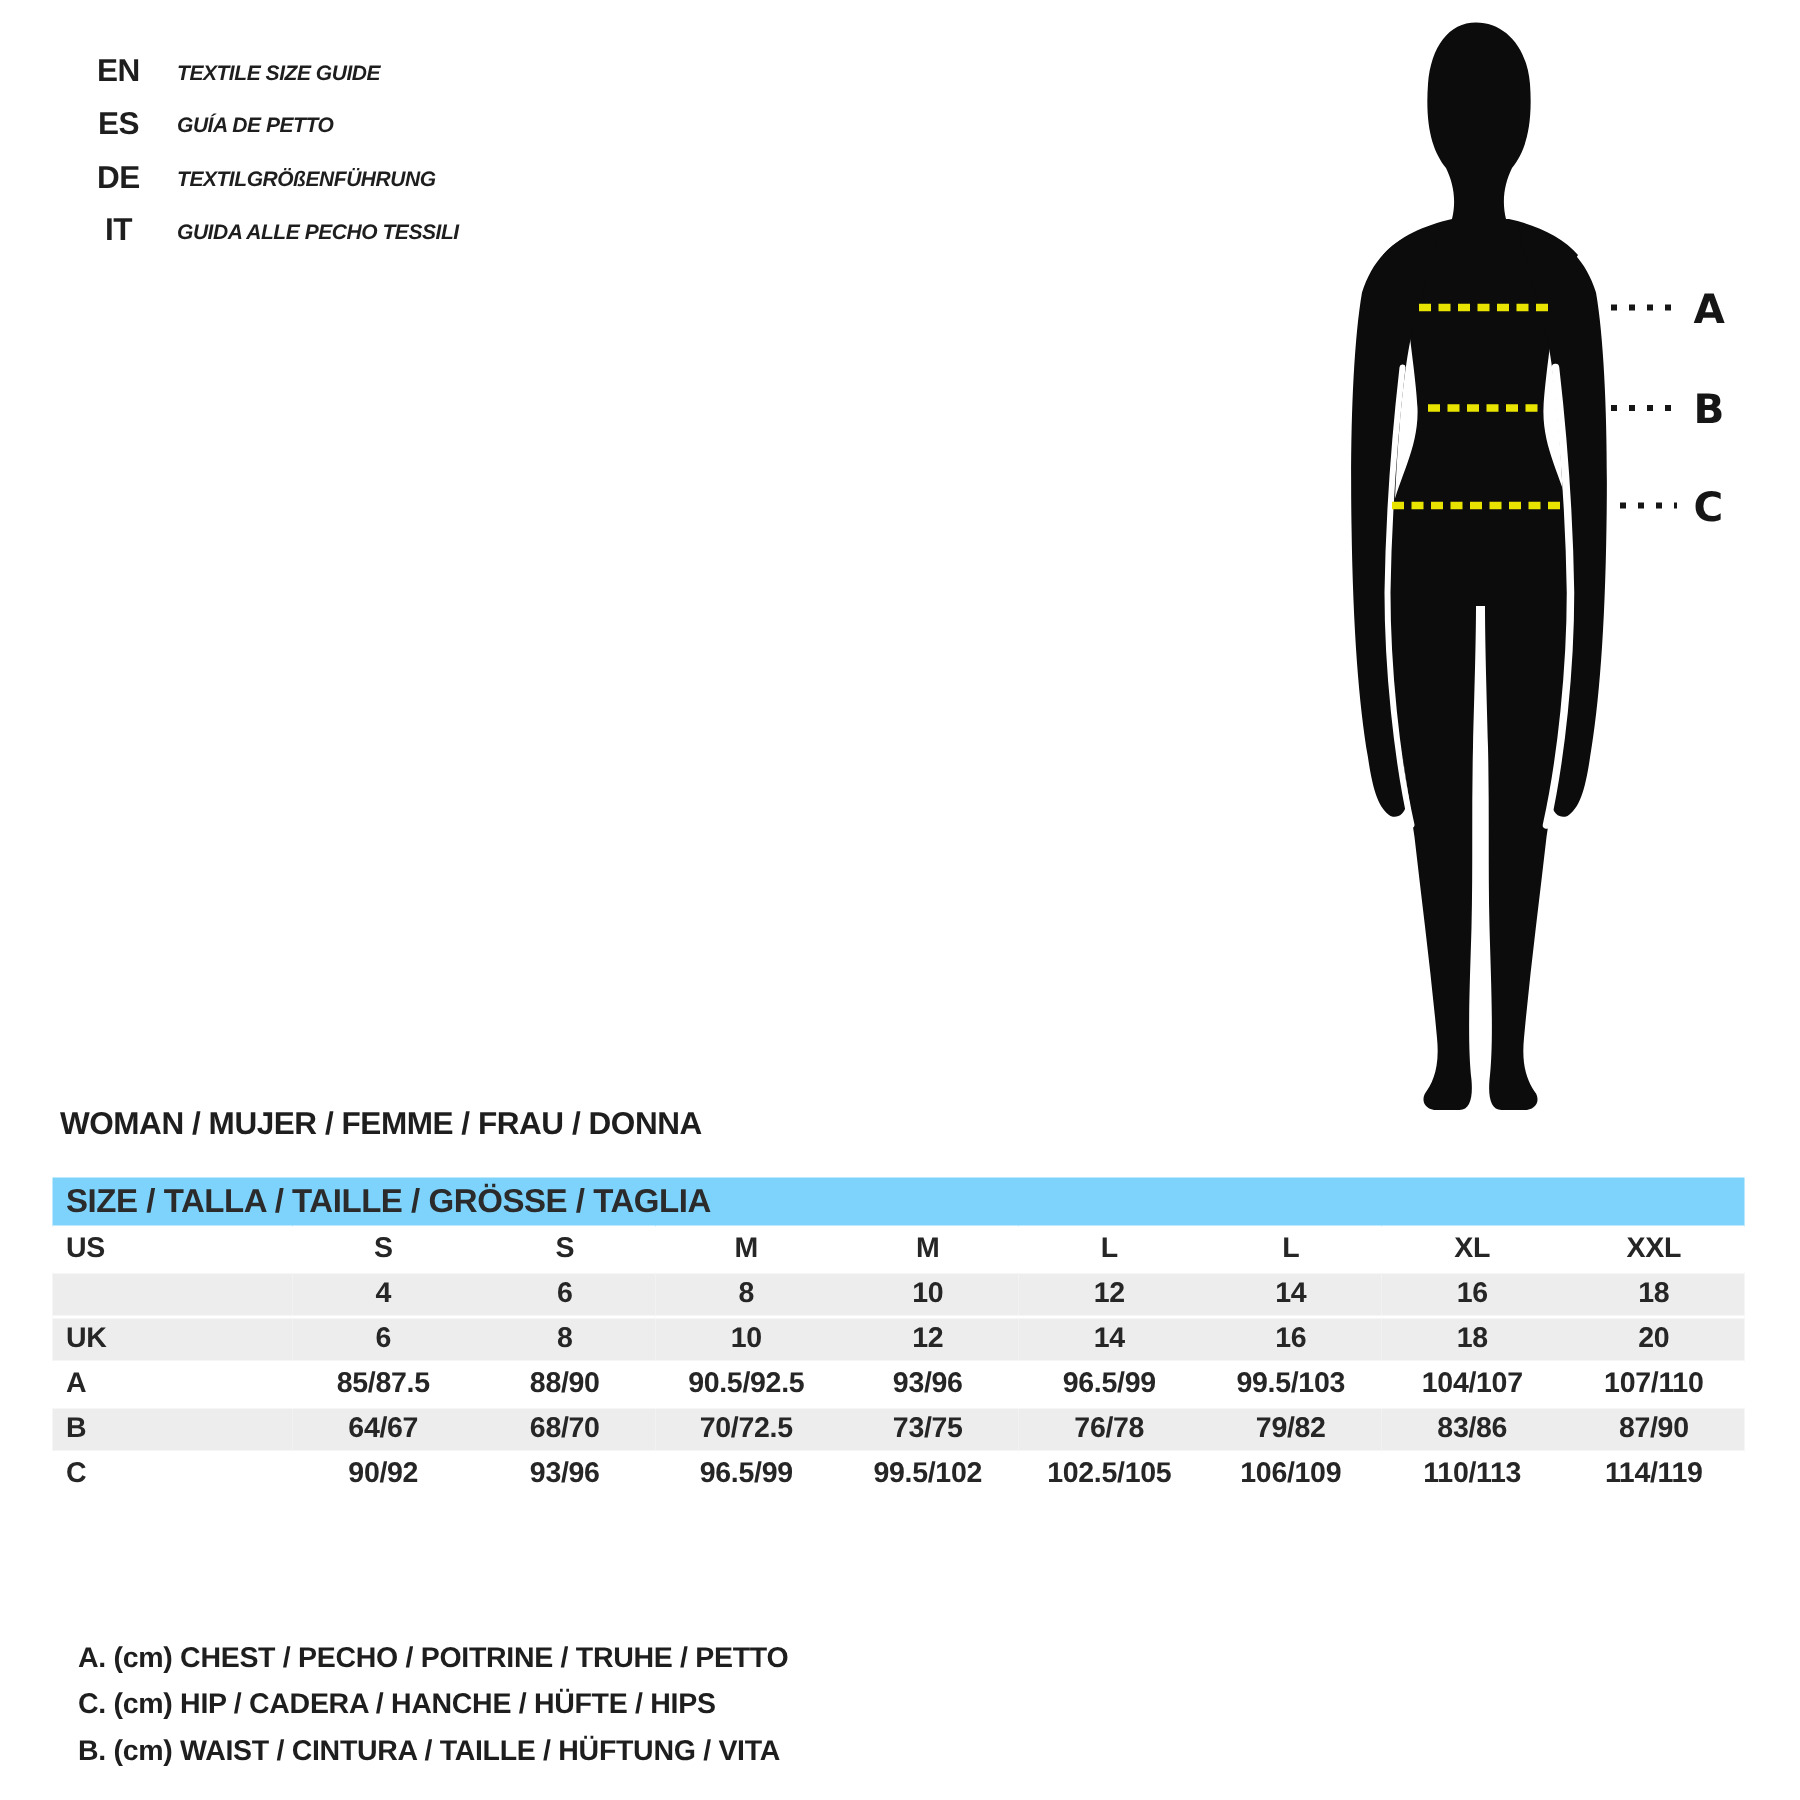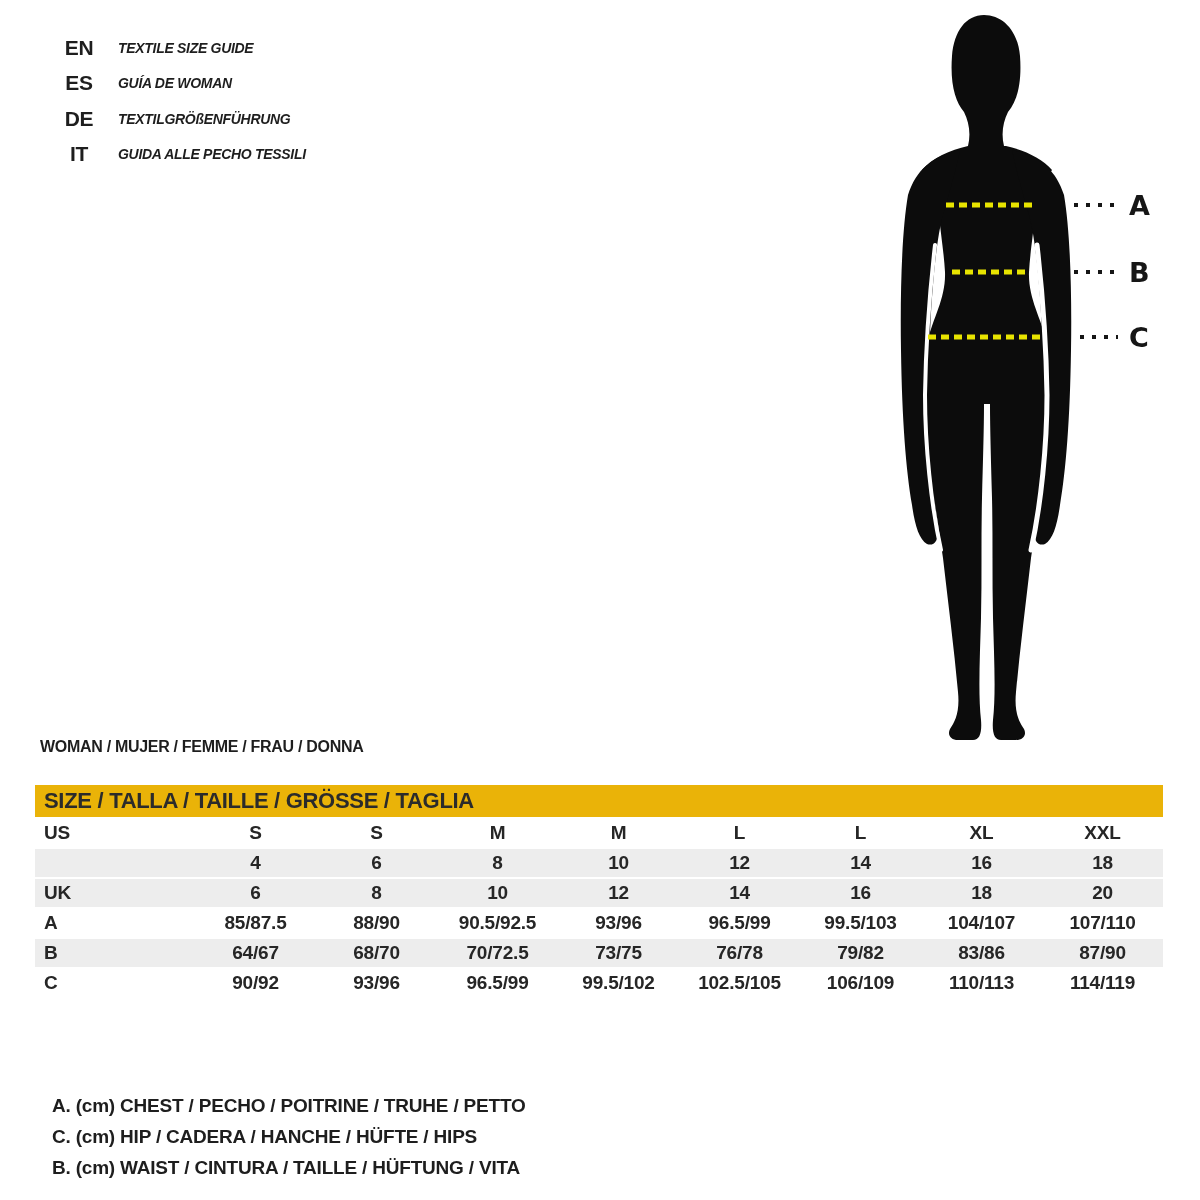--- a/index.html
+++ b/index.html
@@ -11,27 +11,27 @@
   .lang-row { display:flex; height:35.5px; align-items:center;text-align:center; }
   .lang-code { width:78px; font-weight:bold; font-size:21px; letter-spacing:-0.3px; }
   .lang-label { font-weight:bold; font-size:14px; letter-spacing:-0.3px;font-style:italic; }
 
   
   .figure-wrap { position:absolute; left:880px; top:0; width:320px; height:760px; }
   .figure-wrap svg { display:block; width:100%; height:100%; }
   .marker-letter { font-family:"DejaVu Sans", sans-serif; font-weight:bold; font-size:27px; fill:#161616; }
 
   
-  .section-title { position:absolute; left:40px; top:738px; font-weight:bold; font-size:16px; letter-spacing:-0.3px; }
+  .section-title { position:absolute; left:40px; top:738px; font-weight:bold; font-size:21px; letter-spacing:-0.3px; }
 
   
   .size-table-wrap { position:absolute; left:35px; top:785px; width:1128px; }
   table { width:100%; border-collapse:collapse; table-layout:fixed; }
   th.table-header-cell {
-    background:#eab308; height:33px; text-align:left; padding-left:9px;
+    background:#7dd3fc; height:33px; text-align:left; padding-left:9px;
     font-weight:bold; font-size:22px; letter-spacing:-0.3px; color:#2b2b2b;
     border-bottom:2px solid #fff;
   }
   td { height:30px; font-weight:bold; font-size:19px; text-align:center;
        border-bottom:2px solid #fff; letter-spacing:-0.2px; color:#262626; }
   td.row-label { text-align:left; padding-left:9px; }
   tbody tr:nth-child(2) td, tbody tr:nth-child(3) td,
   tbody tr:nth-child(5) td, tbody tr:nth-child(7) td { background:#ededed; }
 
   
@@ -41,21 +41,21 @@
 </head>
 <body>
 
 <div class="lang-list">
     <div class="lang-row">
       <span class="lang-code">EN</span>
       <span class="lang-label">TEXTILE SIZE GUIDE</span>
     </div>
     <div class="lang-row">
       <span class="lang-code">ES</span>
-      <span class="lang-label">GUÍA DE WOMAN</span>
+      <span class="lang-label">GUÍA DE PETTO</span>
     </div>
     <div class="lang-row">
       <span class="lang-code">DE</span>
       <span class="lang-label">TEXTILGRÖßENFÜHRUNG</span>
     </div>
     <div class="lang-row">
       <span class="lang-code">IT</span>
       <span class="lang-label">GUIDA ALLE PECHO TESSILI</span>
     </div>
   </div>

